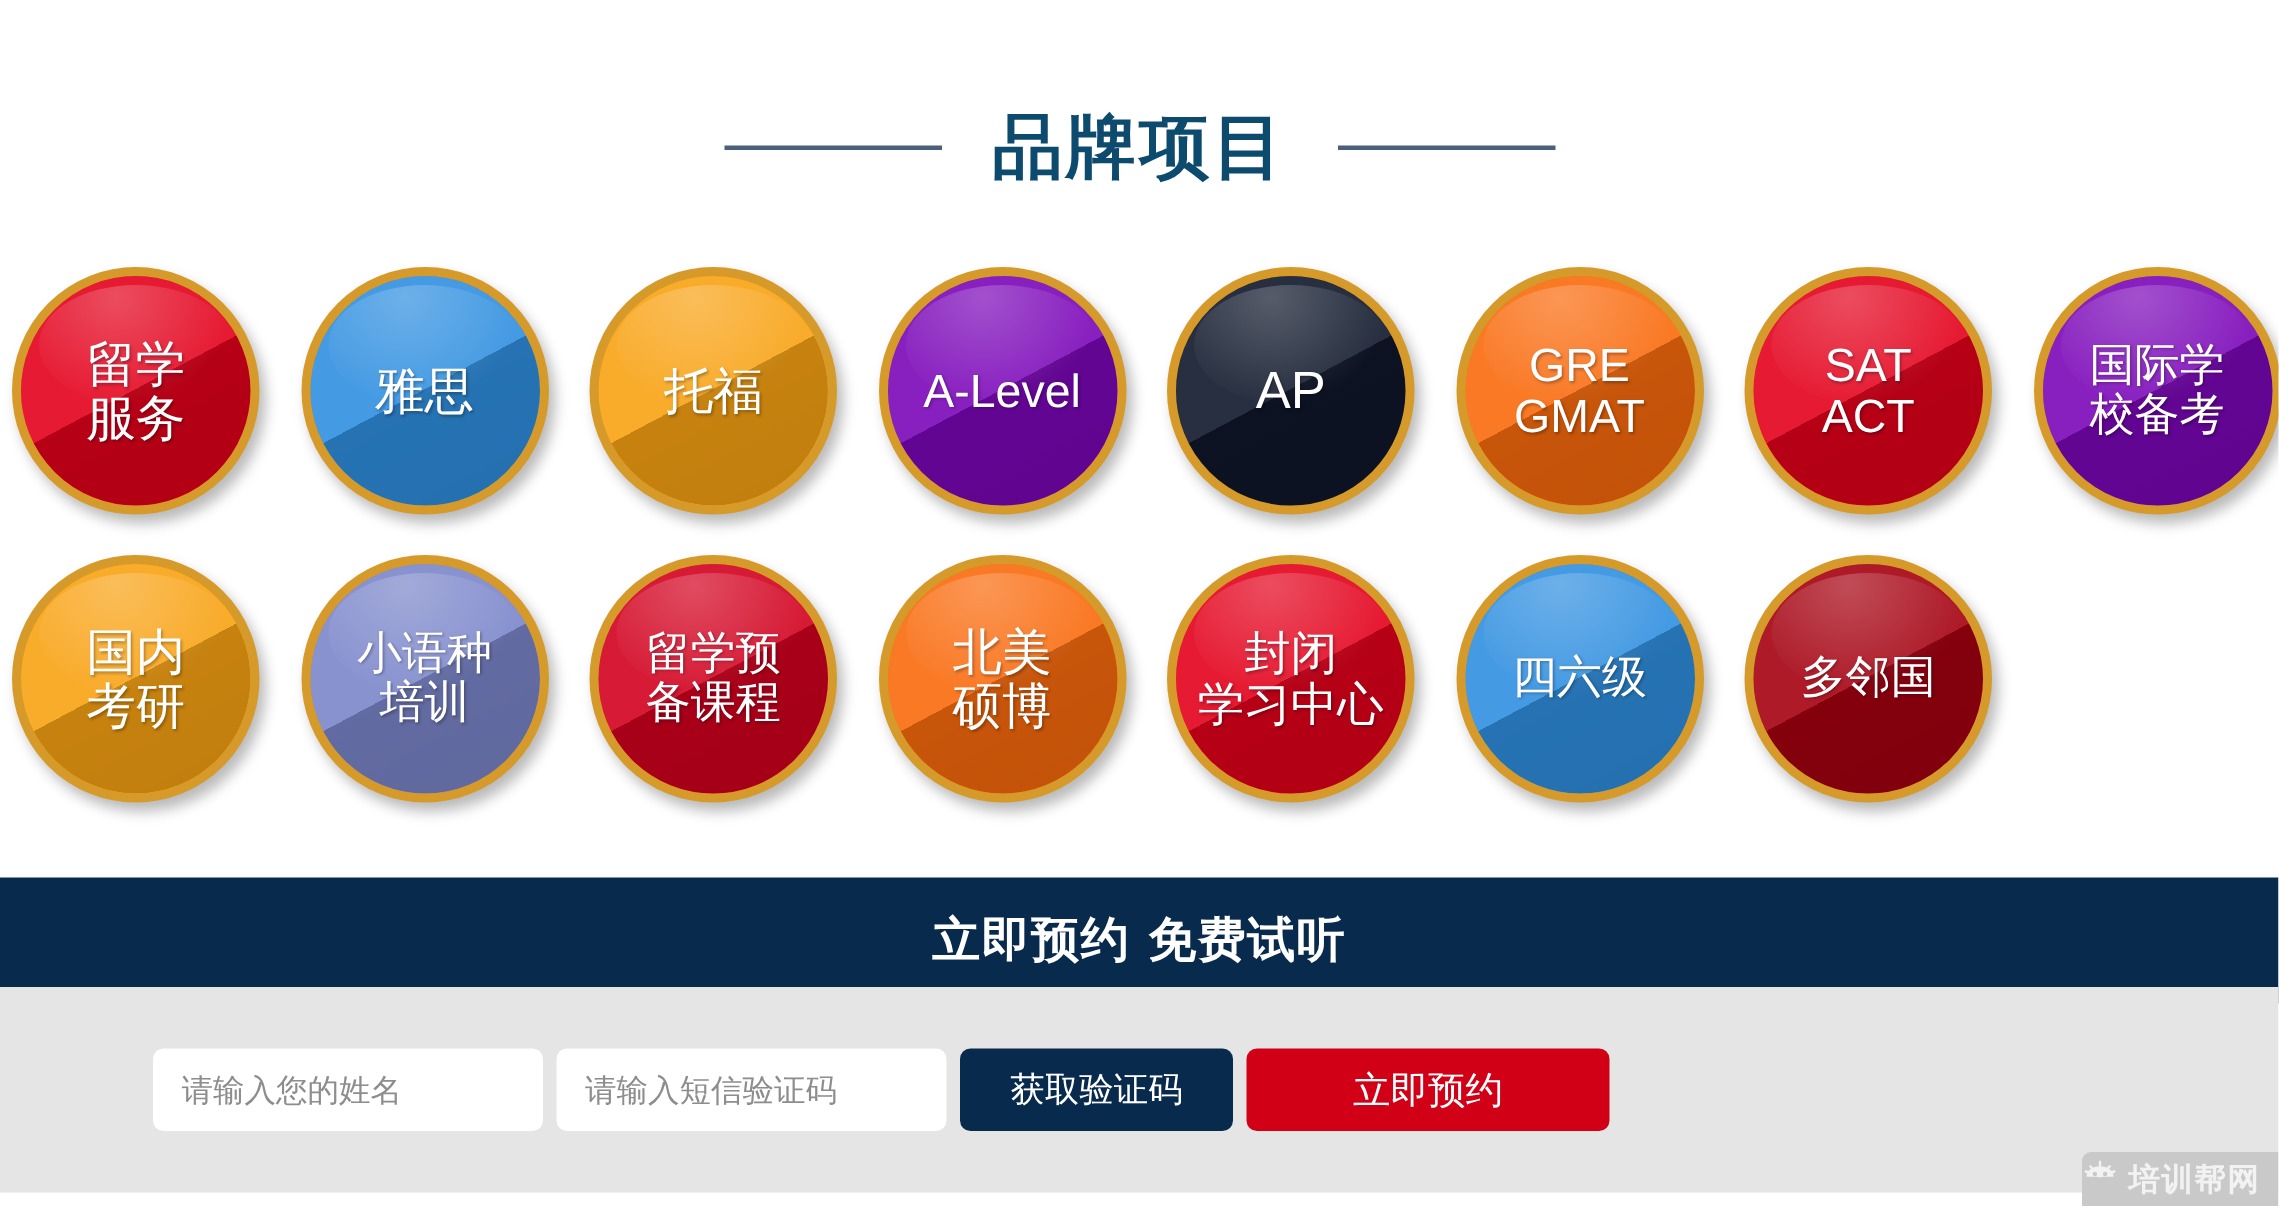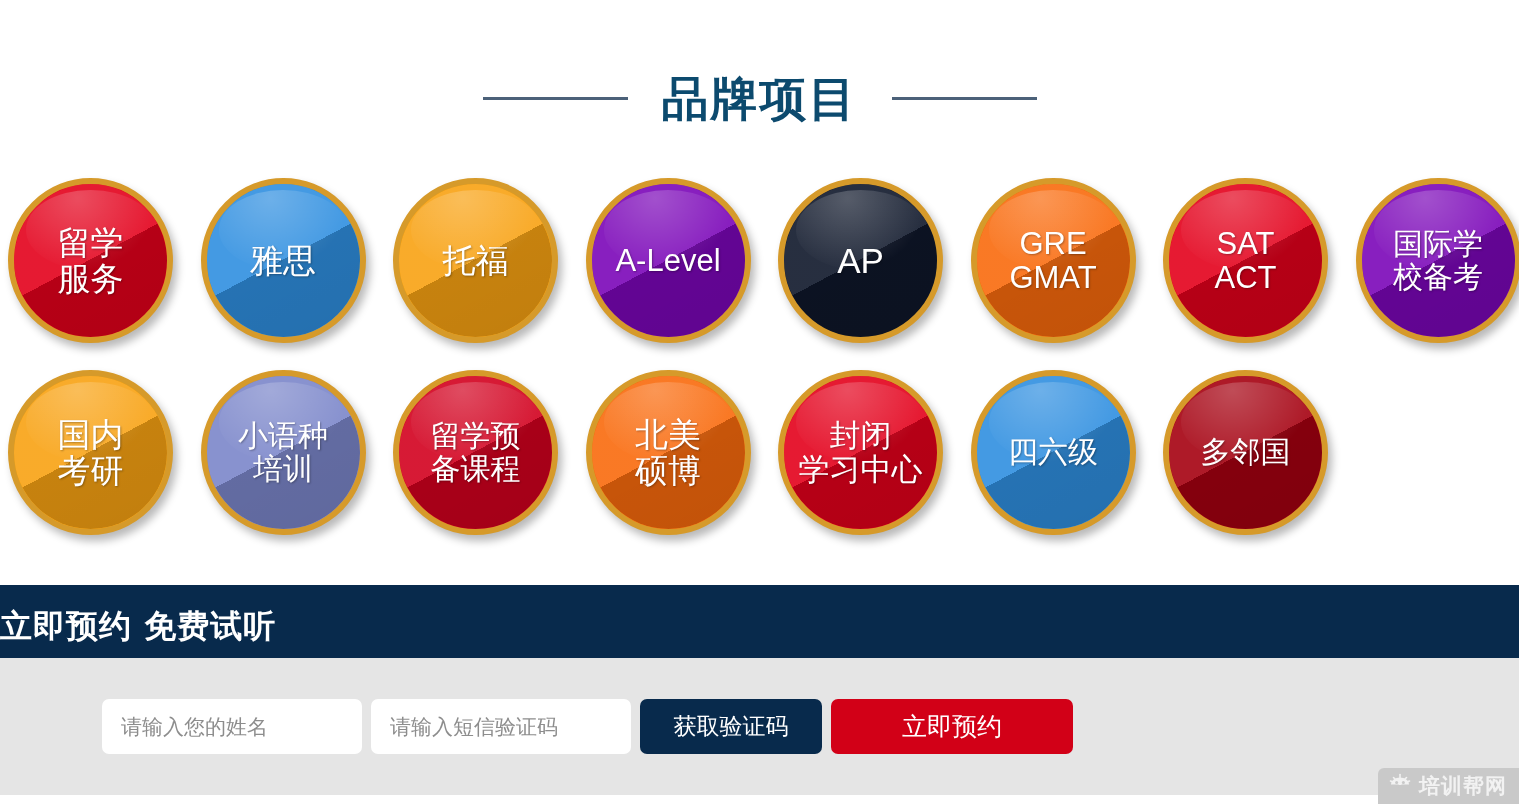--- a/index.html
+++ b/index.html
@@ -119,20 +119,21 @@
   
   .cta-banner {
     position: absolute;
     left: 0;
     top: 585px;
     width: 1519px;
     height: 84px;
     background: #082a4c;
     display: flex;
     align-items: center;
+    justify-content: center;
   }
   .cta-banner-text {
     color: #ffffff;
     font-size: 32px;
     font-weight: bold;
     letter-spacing: 1px;
     font-family: "DejaVu Sans", "Liberation Sans", sans-serif;
   }
 
   
@@ -193,21 +194,21 @@
   .watermark {
     position: absolute;
     right: 0;
     bottom: 0;
     height: 36px;
     display: flex;
     align-items: center;
     gap: 7px;
     background: #c9c9c9;
     border-radius: 6px 0 0 0;
-    padding: 0 12px 0 10px;
+    padding: 0 12px 0 0;
   }
   .watermark-text {
     color: #f2f2f2;
     font-size: 21px;
     font-weight: bold;
     letter-spacing: 1px;
     font-family: "DejaVu Sans", "Liberation Sans", sans-serif;
   }
   .watermark-icon { display: block; }
 </style>

